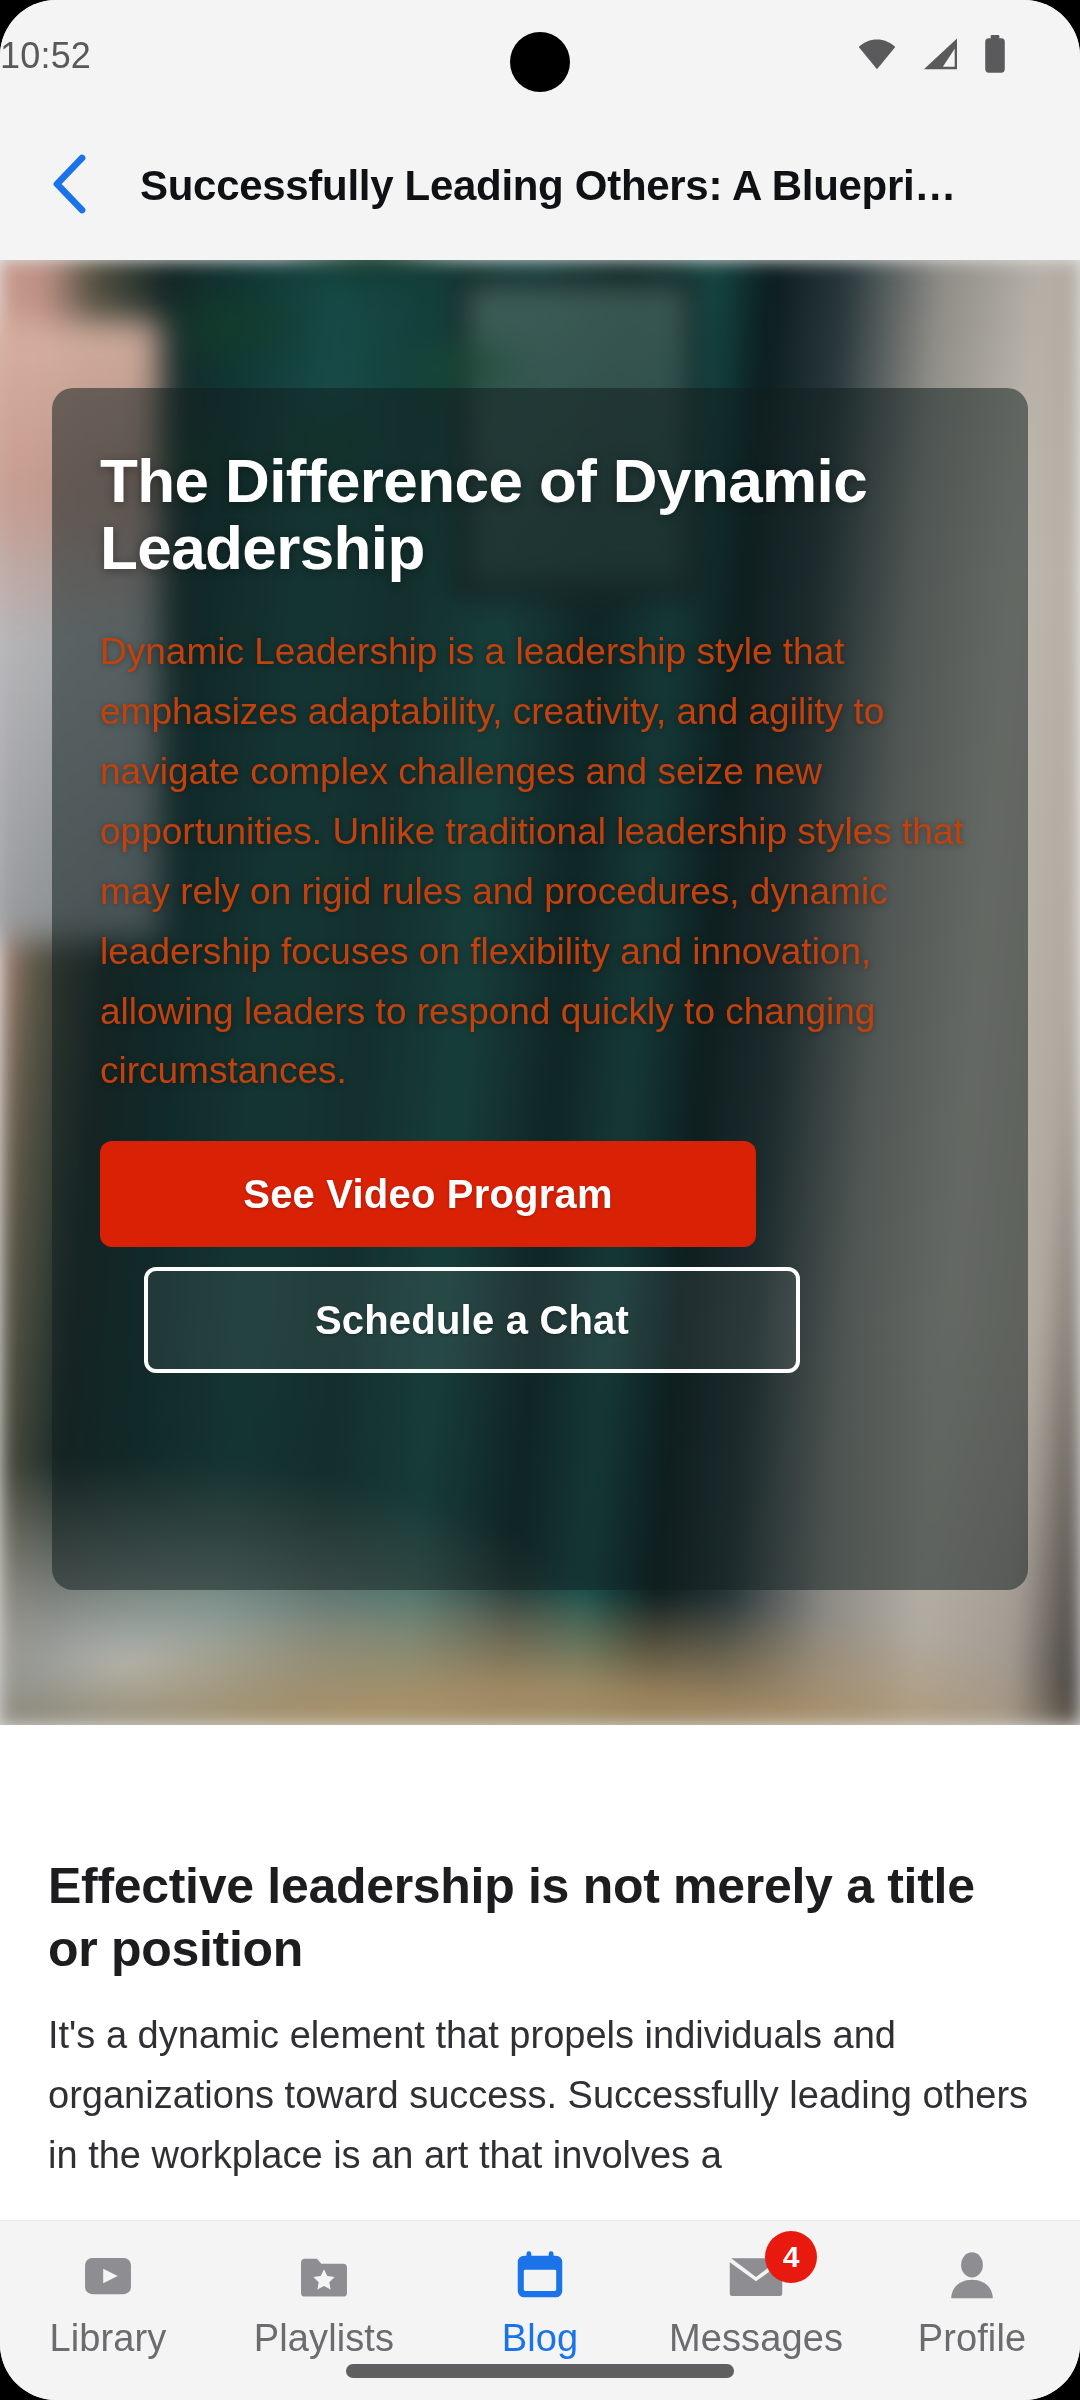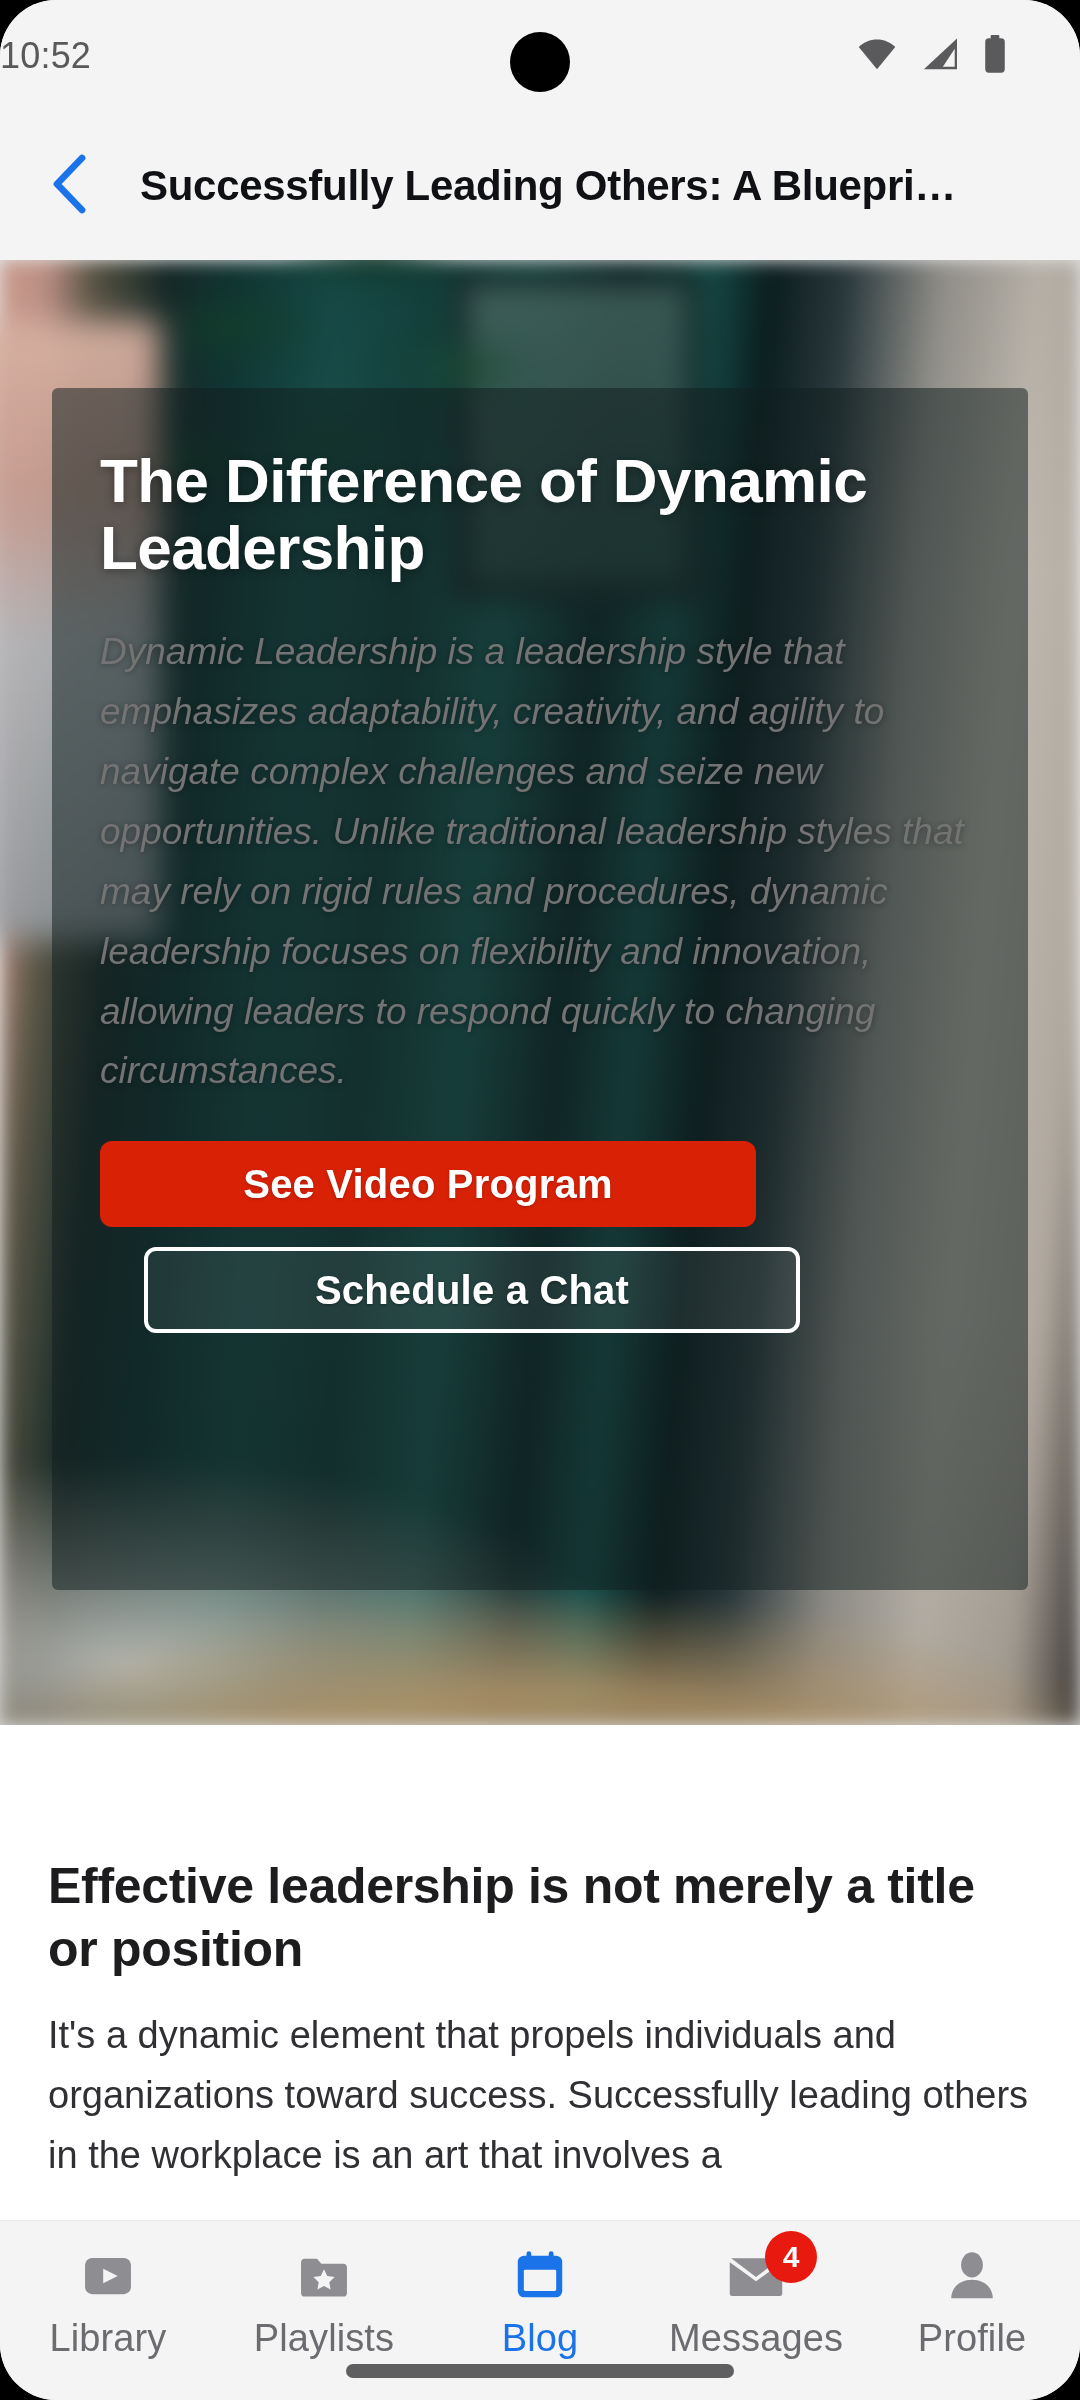--- a/index.html
+++ b/index.html
@@ -139,44 +139,43 @@
     position:absolute; inset:0;
     background:linear-gradient(180deg, rgba(0,0,0,.06) 0%, rgba(0,0,0,0) 22%, rgba(0,0,0,0) 72%, rgba(0,0,0,.10) 100%);
   }
 
   
   .hero-card {
     position:absolute;
     left:52px; top:128px;
     width:976px; height:1202px;
     background:rgba(18,30,30,.52);
-    border-radius:6px;
+    border-radius:21px;
     padding:60px 48px 8px 48px;
     z-index:8;
   }
   .hero-heading {
     font-size:62px;
     line-height:1.08;
     font-weight:bold;
     color:#fff;
     letter-spacing:-.6px;
     margin-bottom:40px;
     text-shadow:0 2px 10px rgba(0,0,0,.35);
   }
   .hero-body {
     font-size:37px;
     line-height:1.62;
-    color:#737373;
+    color:#c2410c;
     margin-bottom:40px;
     text-shadow:0 1px 6px rgba(0,0,0,.35);
-    font-style:italic;
   }
   .btn {
     display:flex; align-items:center; justify-content:center;
-    height:86px;
+    height:106px;
     width:656px;
     border-radius:12px;
     font-size:40px;
     font-weight:bold;
     letter-spacing:.2px;
     cursor:pointer;
     user-select:none;
   }
   .btn-primary {
     background:#d92106;

